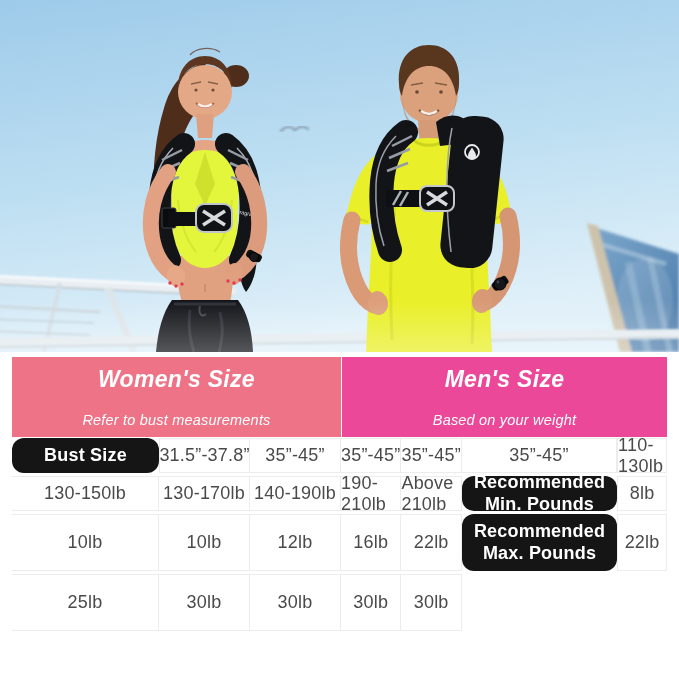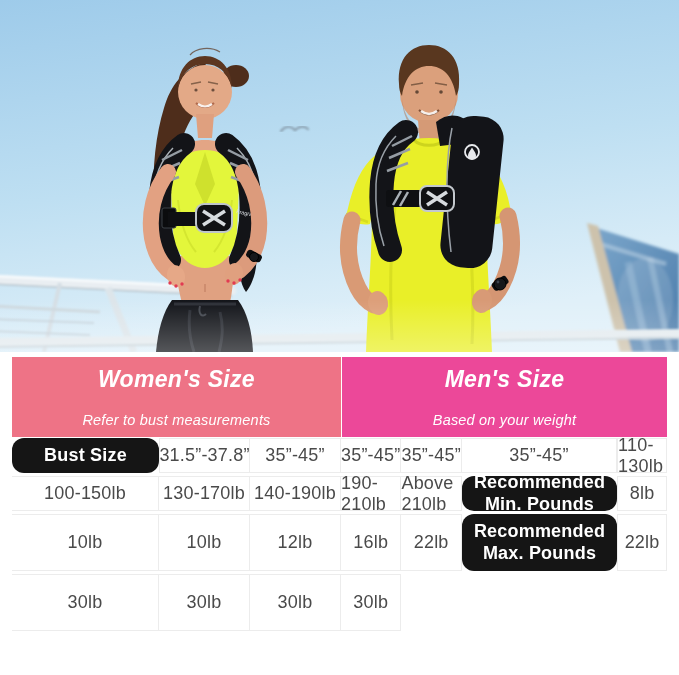--- a/index.html
+++ b/index.html
@@ -219,34 +219,35 @@
       </div>
     </div>
     <div class="grid" id="size-table">
         <div class="row-label">Bust Size</div>
         <div class="cell first">31.5”-37.8”</div>
         <div class="cell">35”-45”</div>
         <div class="cell">35”-45”</div>
         <div class="cell">35”-45”</div>
         <div class="cell">35”-45”</div>
         <div class="cell first">110-130lb</div>
-        <div class="cell">100-150lb</div>
+        <div class="cell">130-150lb</div>
         <div class="cell">130-170lb</div>
         <div class="cell">140-190lb</div>
         <div class="cell">190-210lb</div>
         <div class="cell">Above 210lb</div>
         <div class="row-label">Recommended Min. Pounds</div>
         <div class="cell first">8lb</div>
         <div class="cell">10lb</div>
         <div class="cell">10lb</div>
         <div class="cell">12lb</div>
         <div class="cell">16lb</div>
         <div class="cell">22lb</div>
         <div class="row-label">Recommended Max. Pounds</div>
         <div class="cell first">22lb</div>
+        <div class="cell">25lb</div>
         <div class="cell">30lb</div>
         <div class="cell">30lb</div>
         <div class="cell">30lb</div>
         <div class="cell">30lb</div>
       </div>
   </div>
 
   <div class="footer">
     <div class="line"><span>A weighted vest should be </span><b>8%-20% of your body weight</b><span>,</span></div>
     <div class="line"><span>with wearing time </span><b>not exceeding 2 hours</b><span>. Relax muscles after use.</span></div>

